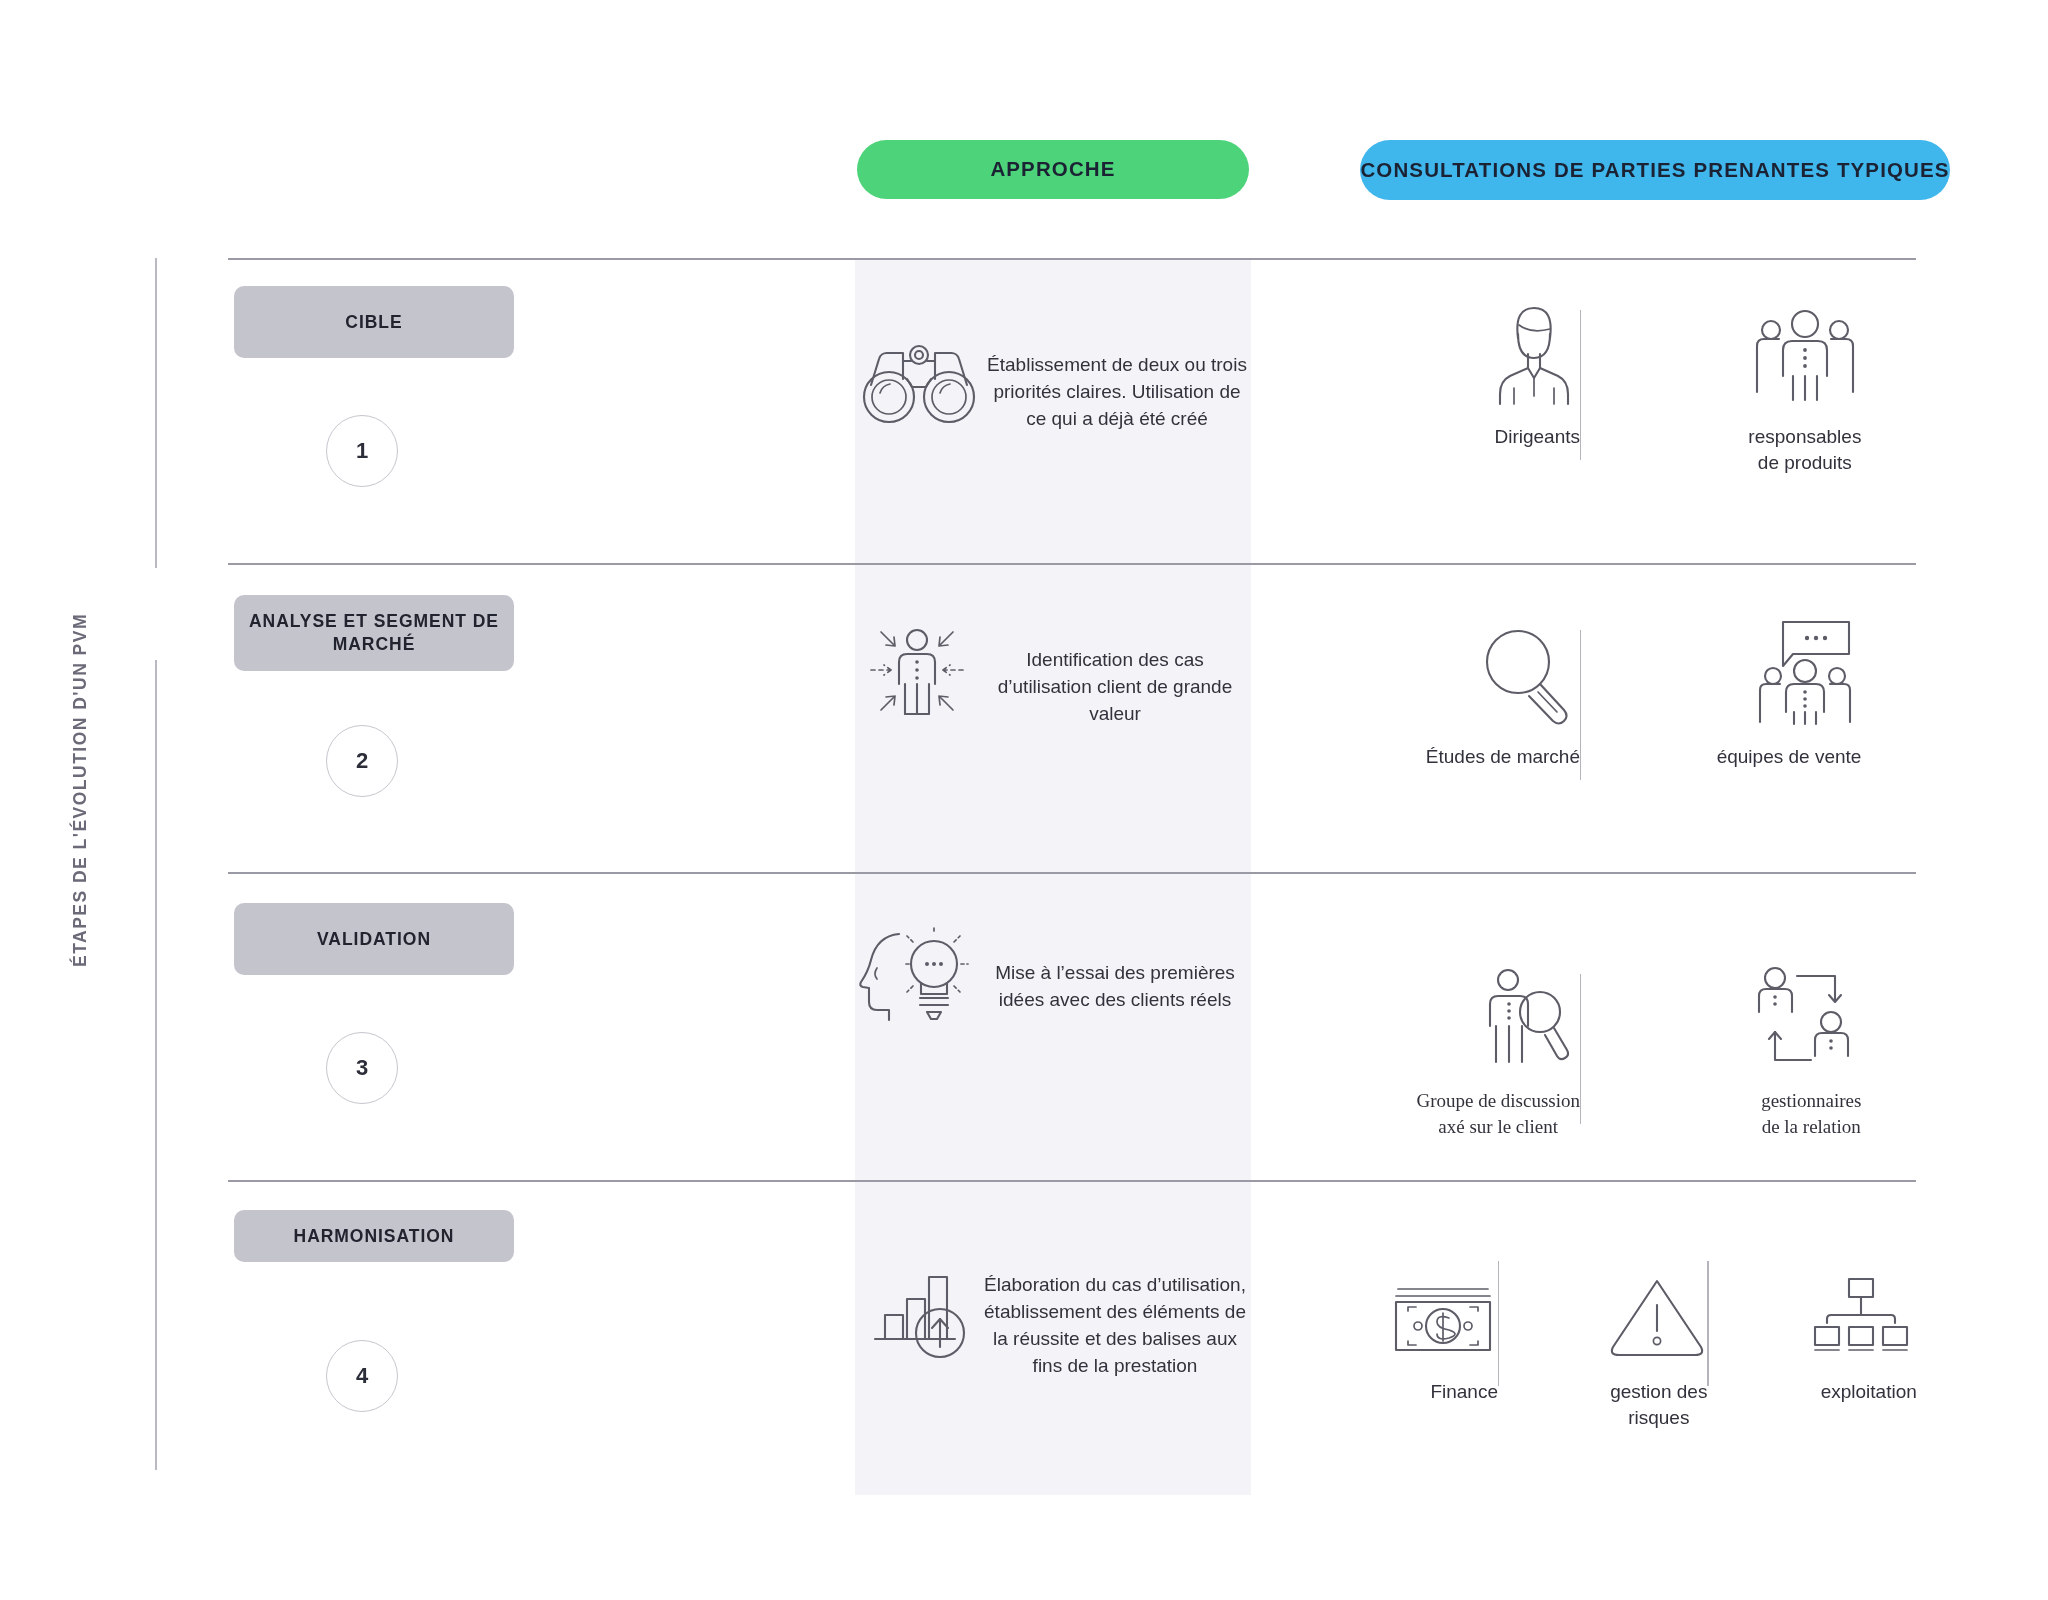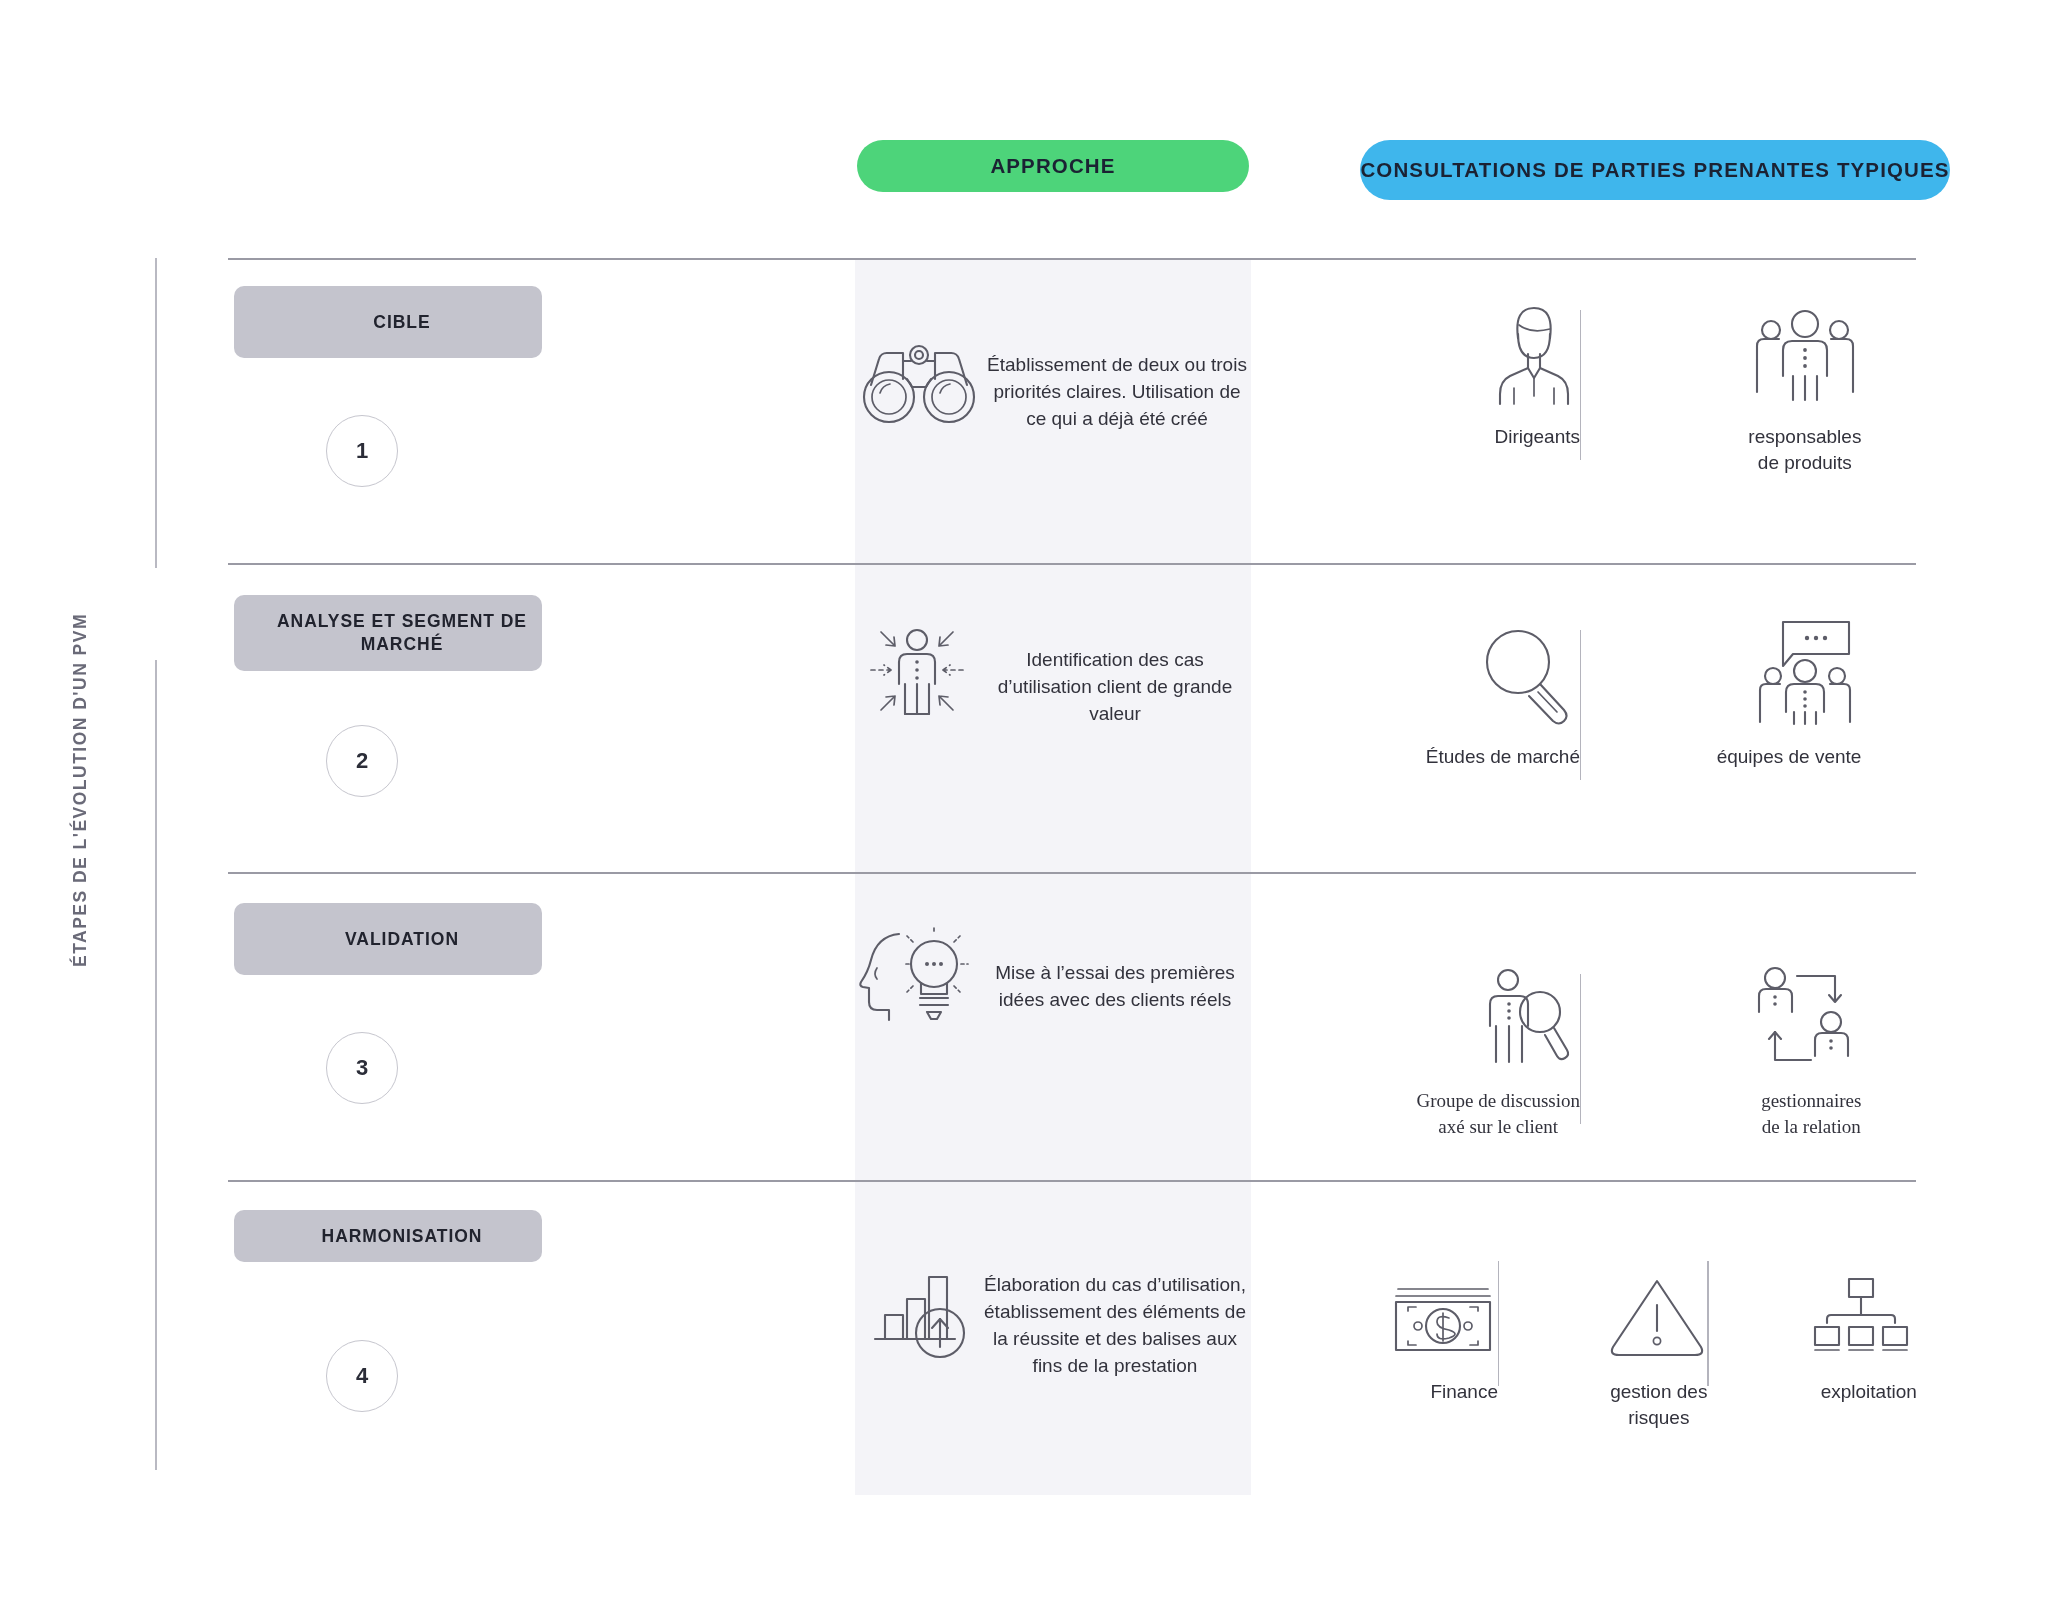--- a/index.html
+++ b/index.html
@@ -17,21 +17,21 @@
     position:absolute;
     display:flex;align-items:center;justify-content:center;
     text-align:center;
     border-radius:999px;
     color:#1b2233;
     font-weight:bold;
     letter-spacing:.055em;
     line-height:1.28;
   }
   #pill-approche{
-    left:857px;top:140px;width:392px;height:52px;
+    left:857px;top:140px;width:392px;height:59px;
     background:#4dd47a;font-size:20.5px;
   }
   #pill-stakeholders{
     left:1360px;top:140px;width:590px;height:60px;
     background:#3fb6ec;font-size:20.5px;
   }
 
   
   #approach-band{
     position:absolute;left:855px;top:260px;width:396px;height:1235px;
@@ -60,21 +60,20 @@
 
   
   .row{position:absolute;left:0;width:2048px;}
 
   .stage-pill{
     position:absolute;left:234px;width:280px;
     border-radius:10px;background:#c4c4cd;
     display:flex;align-items:center;justify-content:center;text-align:center;
     color:#21232e;font-weight:bold;font-size:17.5px;letter-spacing:.055em;
     line-height:1.3;
-    padding-left:28px;
   }
   .stage-num{
     position:absolute;left:326px;width:70px;height:70px;border-radius:50%;
     border:1.6px solid #c6c6ce;background:#ffffff;
     display:flex;align-items:center;justify-content:center;
     font-size:22px;font-weight:bold;color:#2b2d38;
   }
 
   
   .approach-cell{

